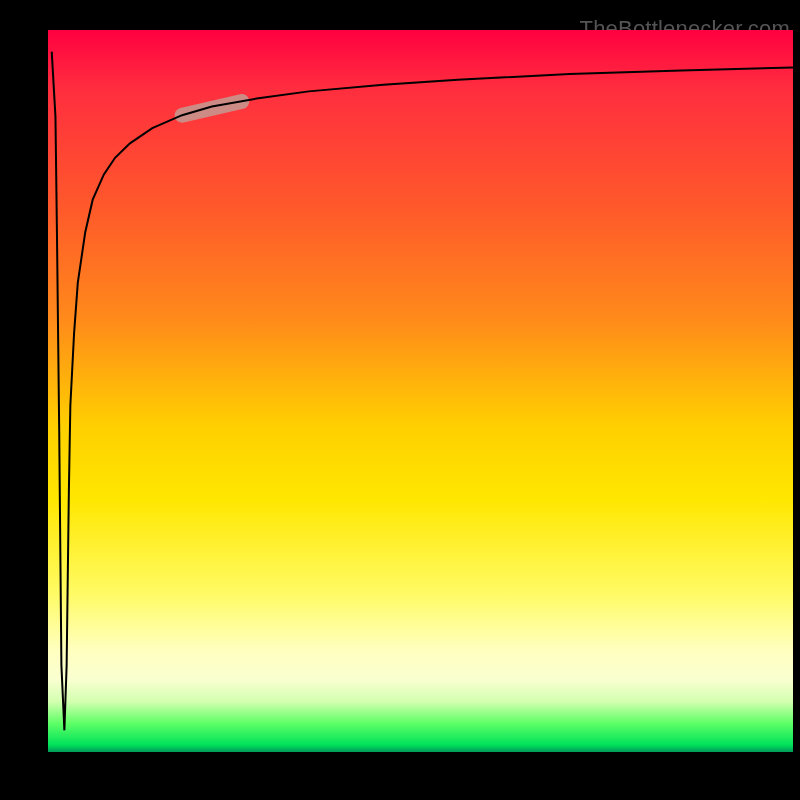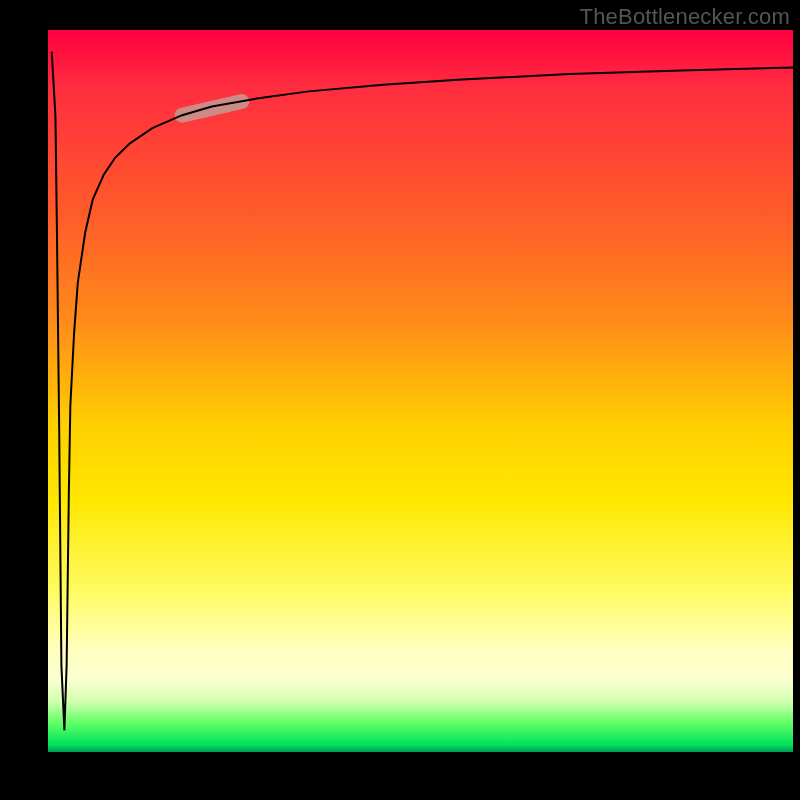--- a/index.html
+++ b/index.html
@@ -40,21 +40,21 @@
     );
   }
   .curve-svg {
     position: absolute;
     inset: 0;
     width: 100%;
     height: 100%;
   }
   .attribution {
     position: absolute;
-    top: 4px;
+    top: 16px;
     right: 10px;
     font-size: 22px;
     color: #555555;
     font-weight: normal;
     letter-spacing: 0.2px;
   }
 </style>
 </head>
 <body>
 

